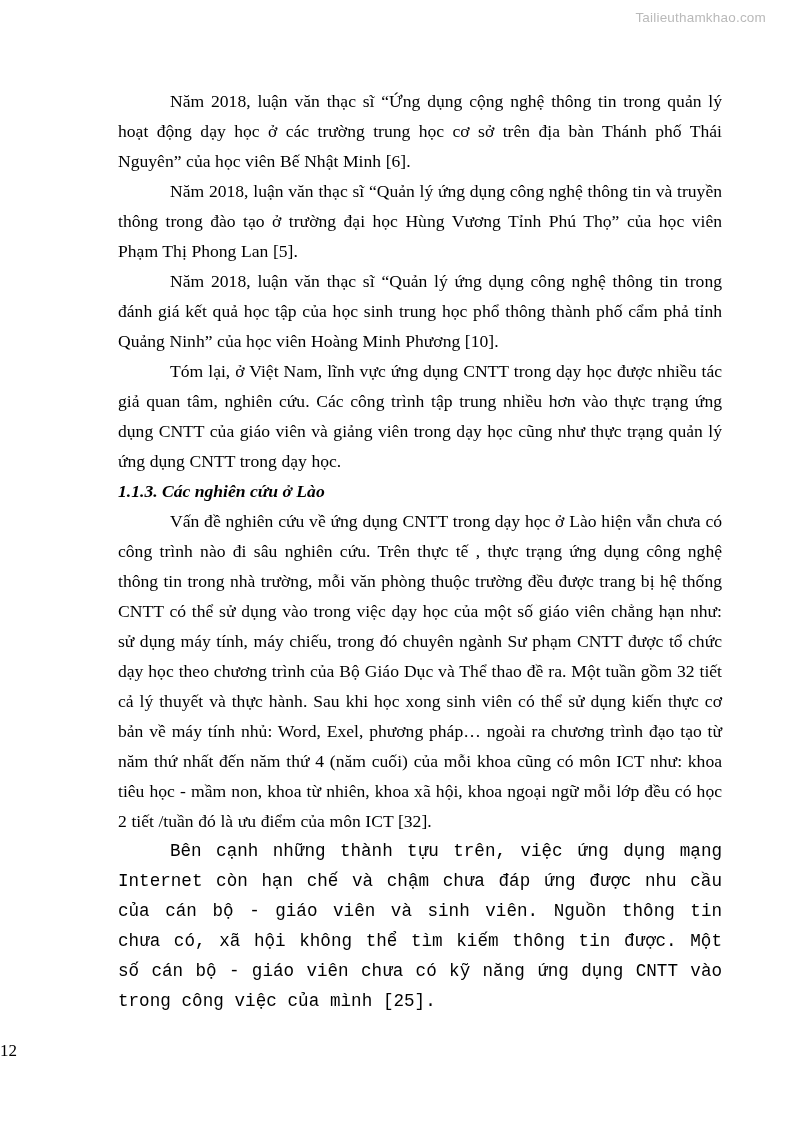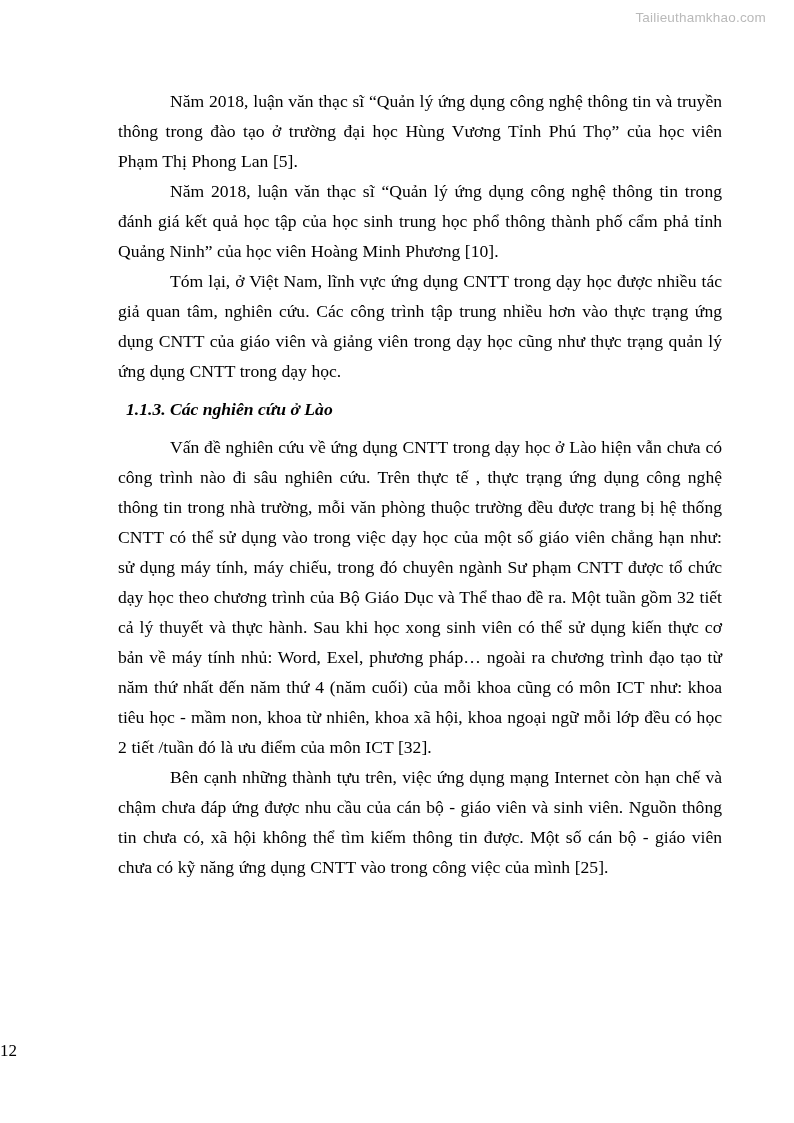--- a/index.html
+++ b/index.html
@@ -42,23 +42,24 @@
     margin: 0;
     font-size: 17.6px;
     line-height: 30px;
     text-align: justify;
     text-indent: 52px;
     text-justify: inter-word;
     word-spacing: 0.2px;
   }
   p.body-par.last-loose {
     text-align: justify;
+    font-family: Liberation Mono, monospace;
   }
   h3.section-heading {
-    margin: 8px;
+    margin: 0;
     font-size: 17.6px;
     line-height: 30px;
     font-weight: bold;
     font-style: italic;
     text-indent: 0;
     text-align: left;
   }
   .pagenum {
     position: absolute;
     left: 0;
@@ -71,20 +72,21 @@
 </style>
 </head>
 <body>
 
 <div class="page">
 
   <div class="watermark">Tailieuthamkhao.com</div>
 
   <div class="content">
 
+    <p class="body-par">Năm 2018, luận văn thạc sĩ “Ứng dụng cộng nghệ thông tin trong quản lý hoạt động dạy học ở các trường trung học cơ sở trên địa bàn Thánh phố Thái Nguyên” của học viên Bế Nhật Minh [6].</p>
 
 
     <p class="body-par">Năm 2018, luận văn thạc sĩ “Quản lý ứng dụng công nghệ thông tin và truyền thông trong đào tạo ở trường đại học Hùng Vương Tỉnh Phú Thọ” của học viên Phạm Thị Phong Lan [5].</p>
 
     <p class="body-par">Năm 2018, luận văn thạc sĩ “Quản lý ứng dụng công nghệ thông tin trong đánh giá kết quả học tập của học sinh trung học phổ thông thành phố cẩm phả tỉnh Quảng Ninh” của học viên Hoàng Minh Phương [10].</p>
 
     <p class="body-par">Tóm lại, ở Việt Nam, lĩnh vực ứng dụng CNTT trong dạy học được nhiều tác giả quan tâm, nghiên cứu. Các công trình tập trung nhiều hơn vào thực trạng ứng dụng CNTT của giáo viên và giảng viên trong dạy học cũng như thực trạng quản lý ứng dụng CNTT trong dạy học.</p>
 
     <h3 class="section-heading">1.1.3. Các nghiên cứu ở Lào</h3>
 

